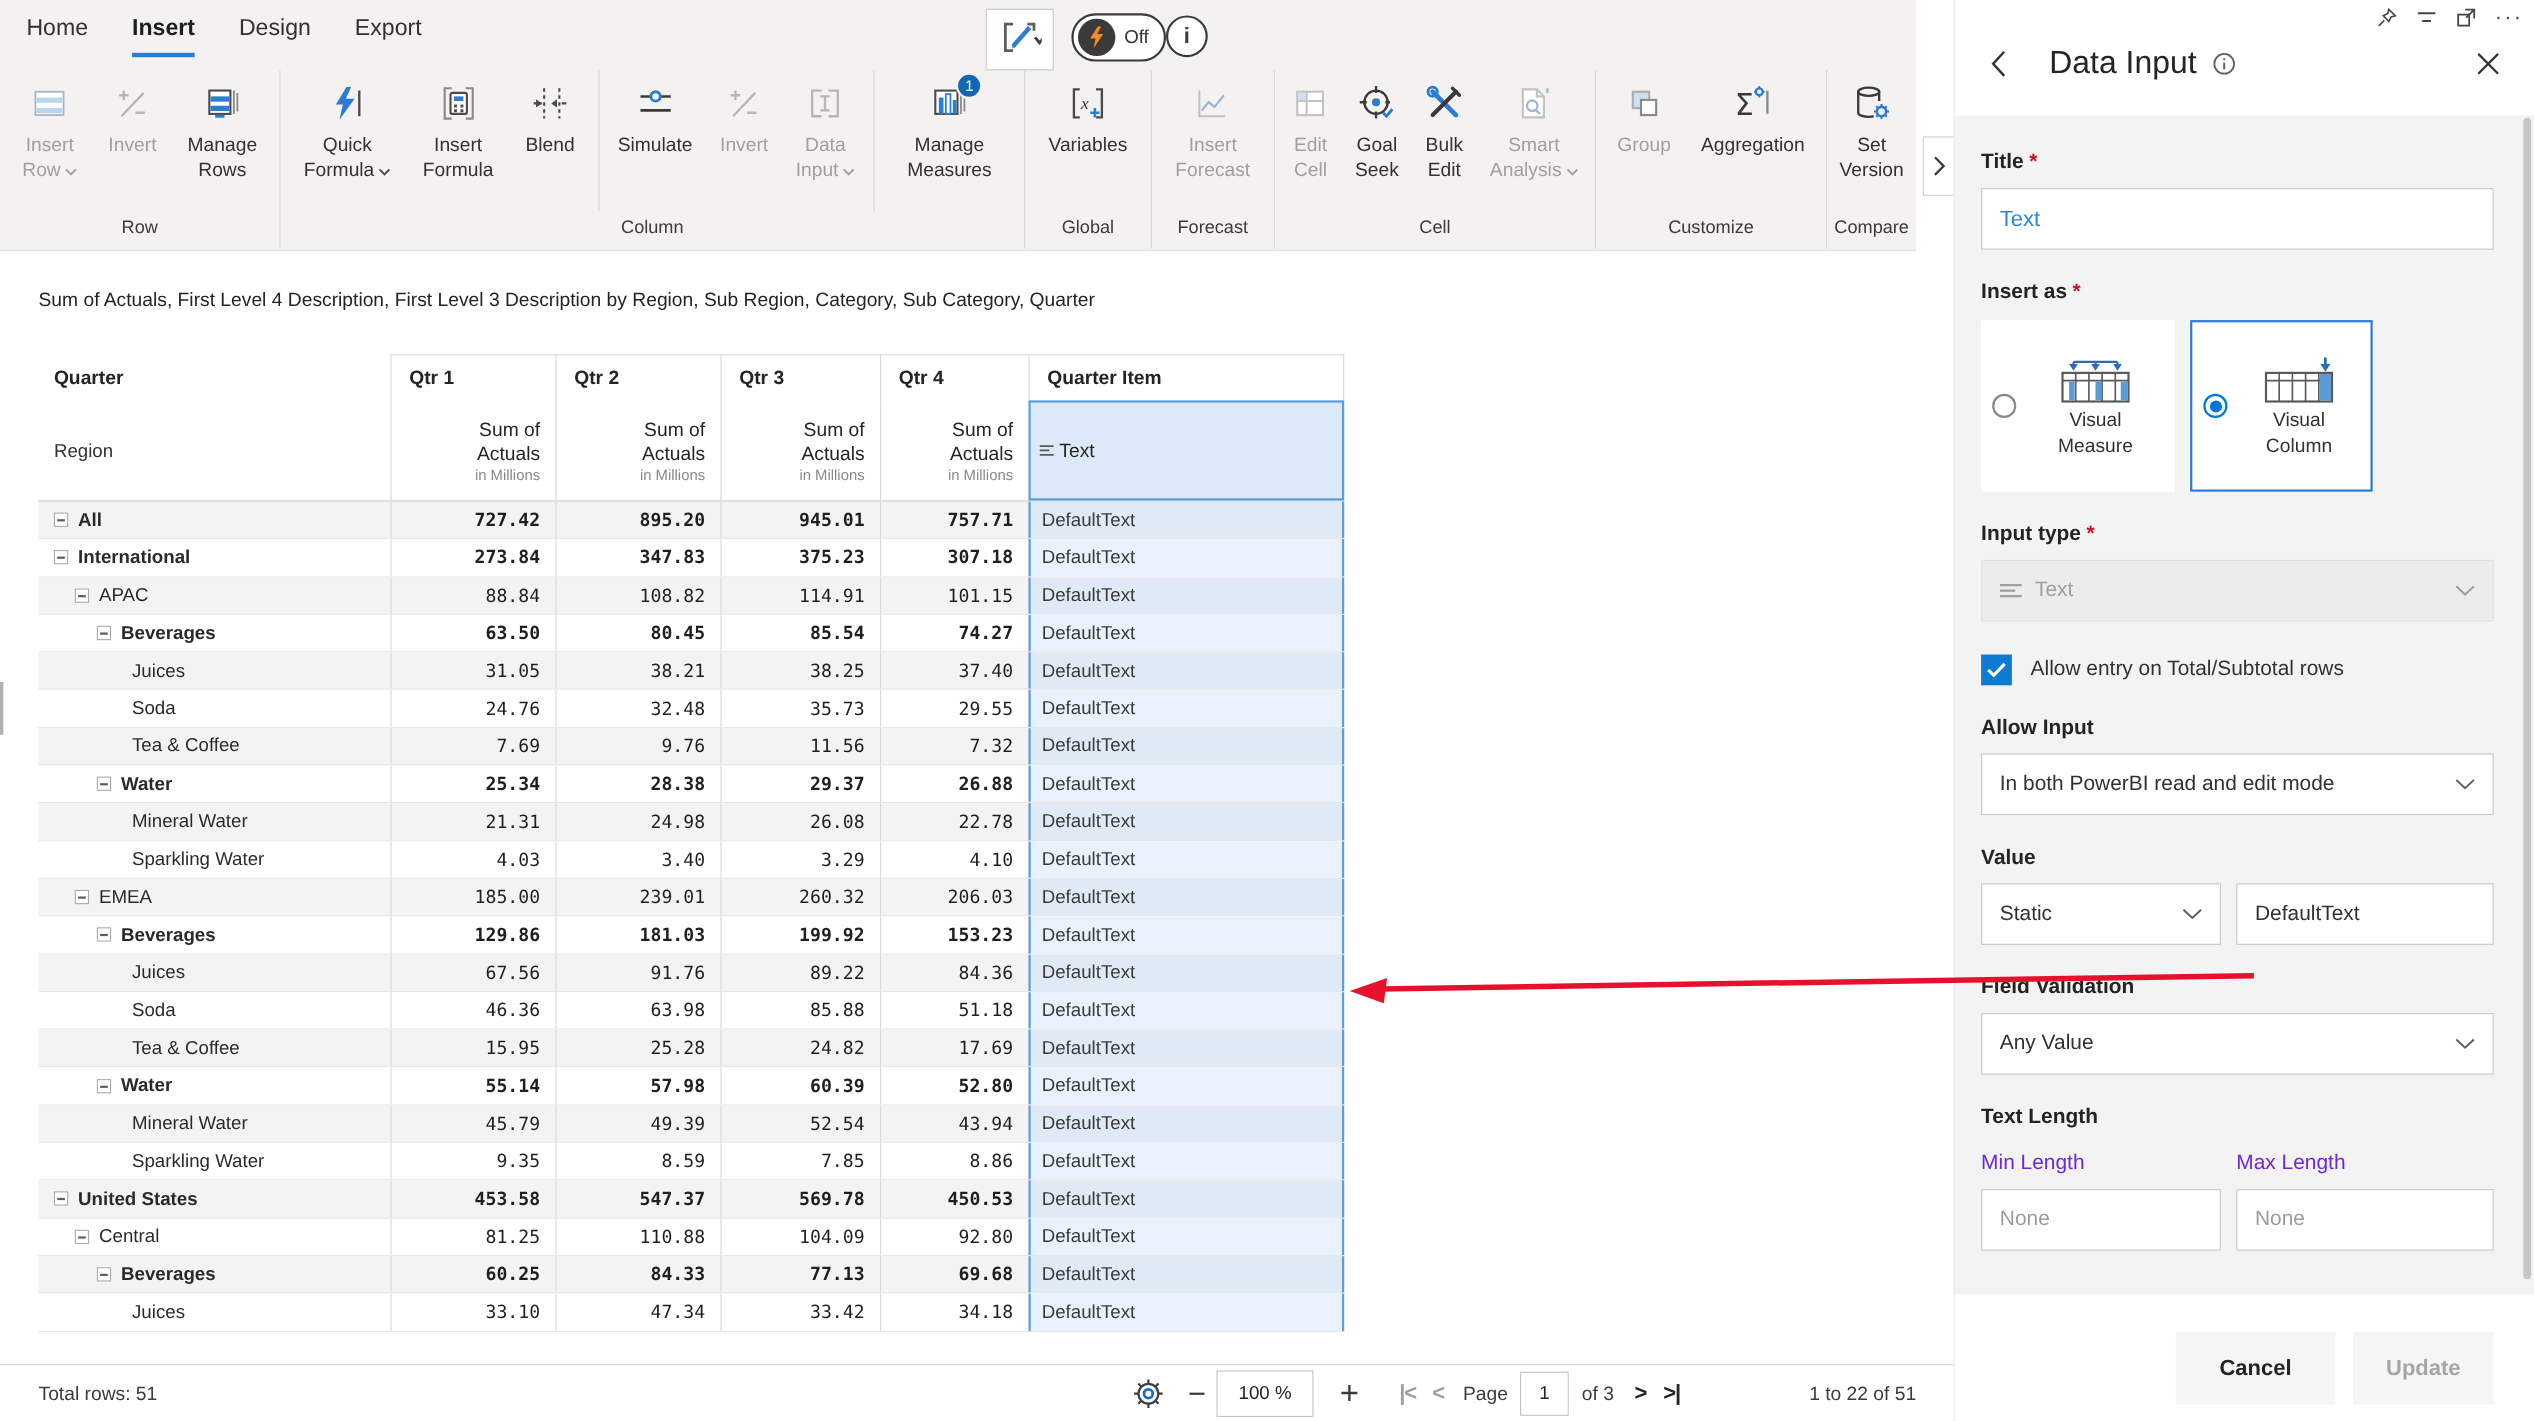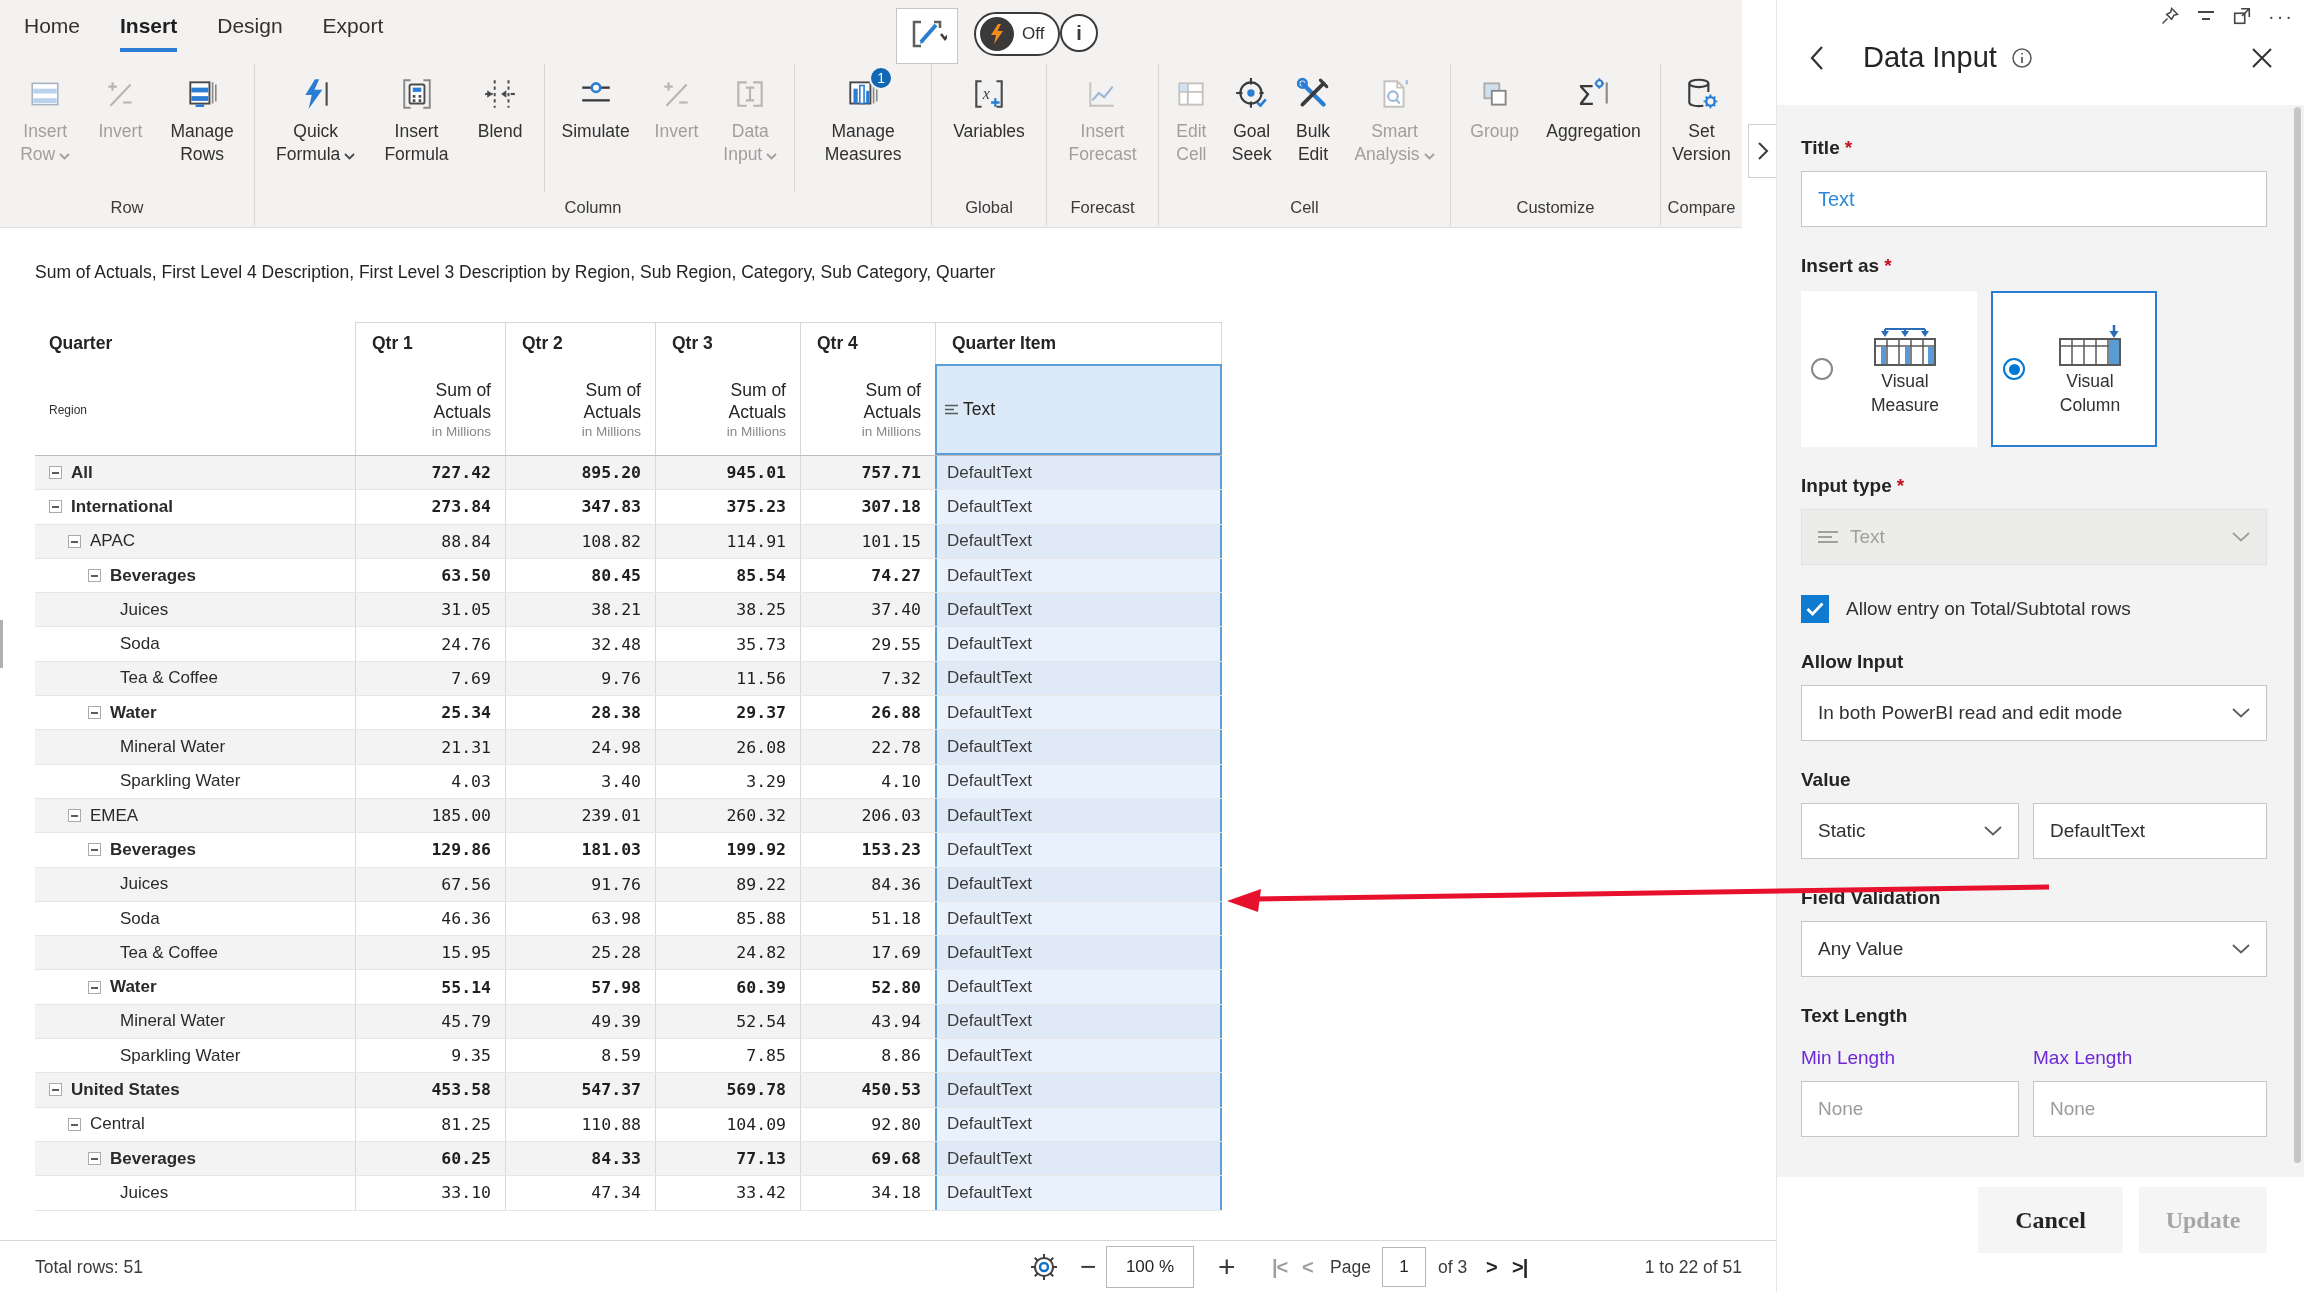--- a/index.html
+++ b/index.html
@@ -39,21 +39,21 @@
 
   .tablewrap { position:absolute; left:35px; top:322px; width:1187px; }
   .trow, .hrow { display:grid; grid-template-columns:320px 150px 150px 145px 135px 287px; }
   .tcell { display:flex; align-items:center; overflow:hidden; }
   .h1 { height:42px; }
   .h1 .tcell { font-weight:700; font-size:17.5px; color:#252423; padding-left:16px; }
   .h1 .c0 { padding-left:14px; }
   .h1 .cb { border-left:1px solid #d8d8d8; border-top:1px solid #d8d8d8; }
   .h1 .c5 { border-right:1px solid #d8d8d8; }
   .h2 { height:92px; border-bottom:1px solid #bfbdbb; }
-  .h2 .c0 { font-size:12px; color:#323130; padding-left:14px; }
+  .h2 .c0 { font-size:17px; color:#323130; padding-left:14px; }
   .h2 .meas { flex-direction:column; align-items:flex-end; justify-content:center; padding-right:14px; border-left:1px solid #d8d8d8; }
   .meas .m1 { font-size:17.5px; color:#252423; line-height:22px; }
   .meas .m3 { font-size:13.5px; color:#8a8886; line-height:18px; }
   .h2 .c5 { background:#dbe9f8; border:2px solid #5b9ed8; padding-left:8px; gap:5px; font-size:17.5px; color:#252423; }
   .trow { height:34.3px; border-bottom:1px solid #e6e6e6; background:#fff; }
   .trow.stripe { background:#f3f3f3; }
   .trow .tcell + .tcell { border-left:1px solid #dcdad8; }
   .labelc { font-size:17px; color:#2a2a2a; }
   .lvl0 { padding-left:14px; } .lvl1 { padding-left:33px; } .lvl2 { padding-left:53px; } .lvl3 { padding-left:85px; }
   .colx { width:13px; height:13px; border:1px solid #adaaa8; background:#fff; position:relative; margin-right:9px; flex:none; }
@@ -112,21 +112,21 @@
   .radio.on { border-color:#0078d4; display:flex; align-items:center; justify-content:center; }
   .radio.on::after { content:""; width:11px; height:11px; border-radius:50%; background:#0078d4; }
   .cbody { flex:1; display:flex; flex-direction:column; align-items:center; }
   .clbl { font-size:17.5px; color:#323130; line-height:24px; text-align:center; }
   .chkrow { display:flex; align-items:center; gap:17px; margin-top:30px; }
   .chk { width:28px; height:28px; background:#0f7bd0; display:flex; align-items:center; justify-content:center; cursor:pointer; flex:none; }
   .chklbl { font-size:19px; color:#323130; }
   .prow2 { display:flex; gap:14px; }
   .col-a { width:218px; } .col-b { width:234px; }
   .pfoot { position:absolute; top:1177px; left:0; width:528px; height:115px; background:#fff; }
-  .pbtn { position:absolute; top:10px; height:66px; display:flex; align-items:center; justify-content:center; background:#f5f5f5; font-size:24px; font-weight:700; cursor:pointer;font-family:Liberation Serif, serif; }
+  .pbtn { position:absolute; top:34px; height:66px; display:flex; align-items:center; justify-content:center; background:#f5f5f5; font-size:20px; font-weight:700; cursor:pointer; }
   .pbtn.cancel { left:201px; width:145px; color:#252423; }
   .pbtn.update { left:362px; width:128px; color:#a8a6a4; cursor:default; }
 
   .arrow-overlay { position:absolute; left:0; top:0; width:2304px; height:1292px; pointer-events:none; z-index:50; }
 </style>
 </head>
 <body>
 
 <div class="screen">
 

